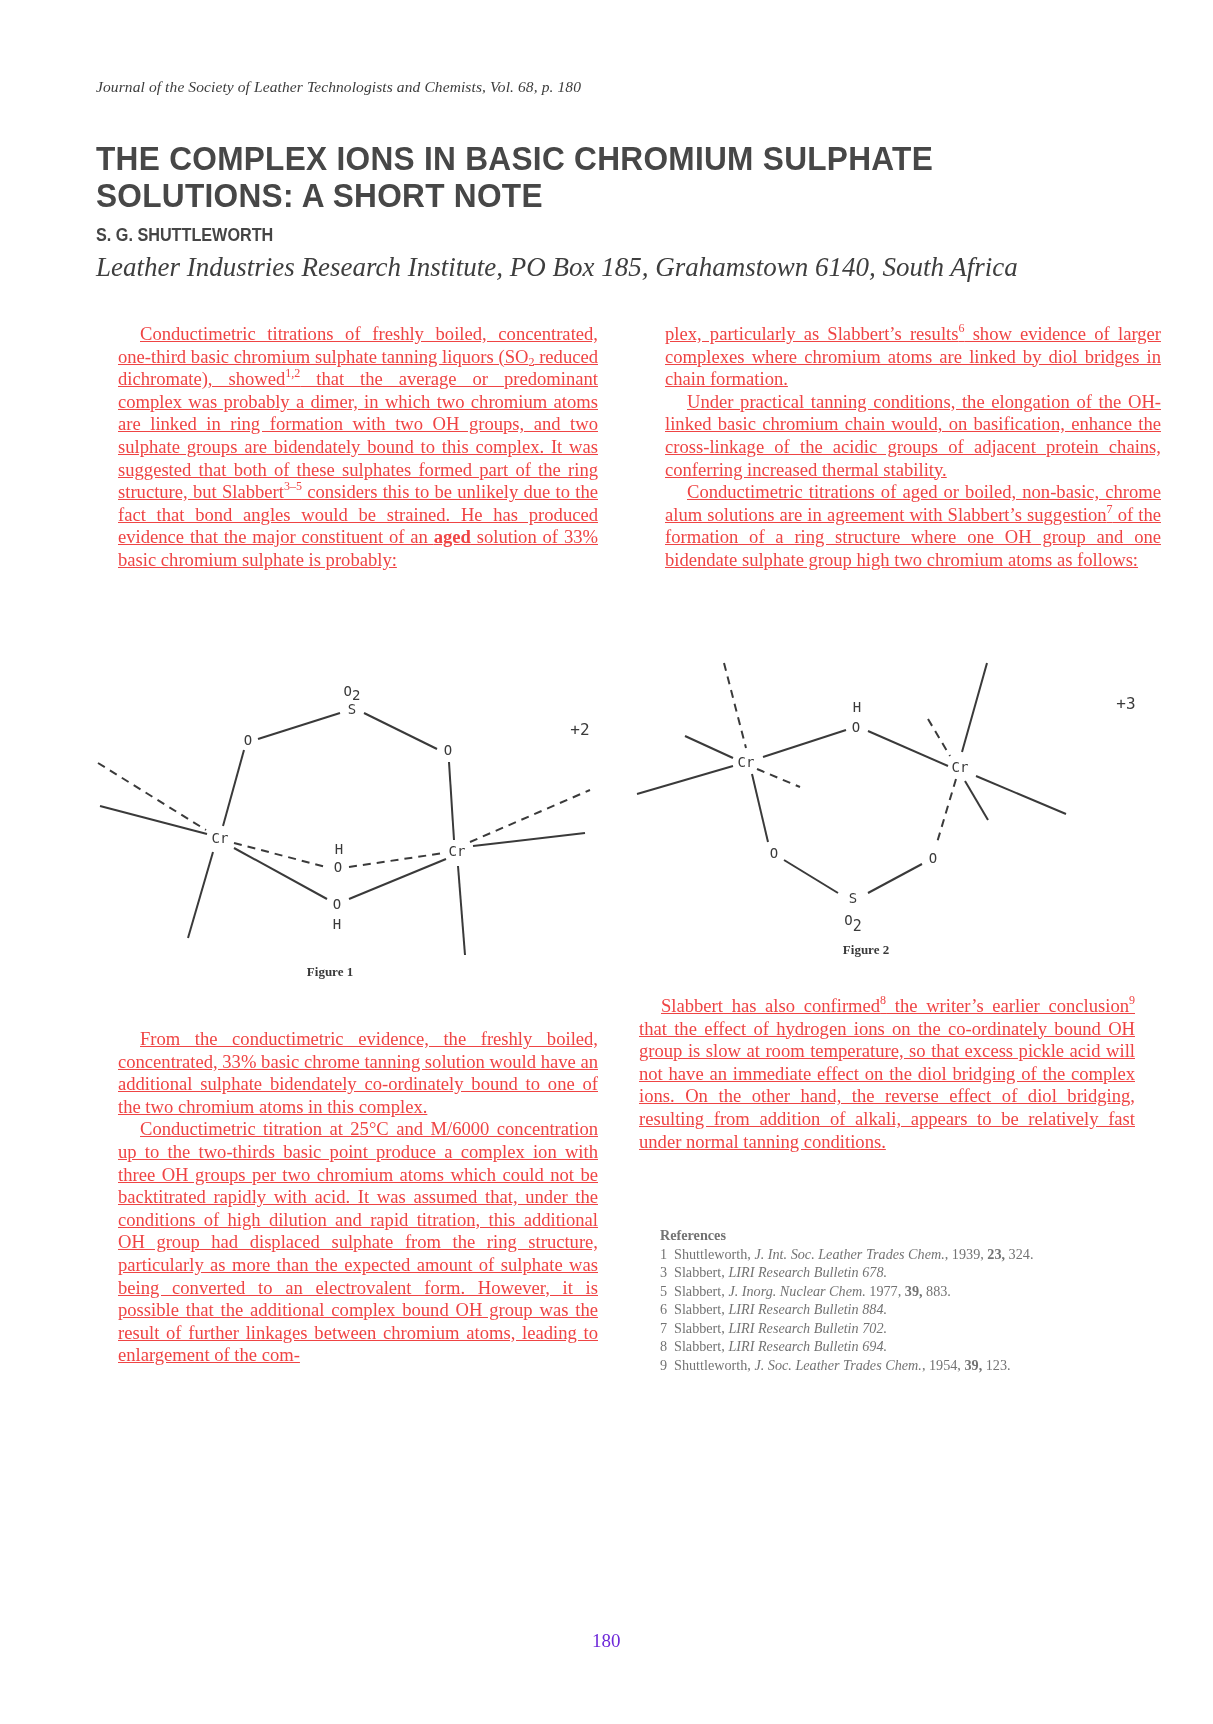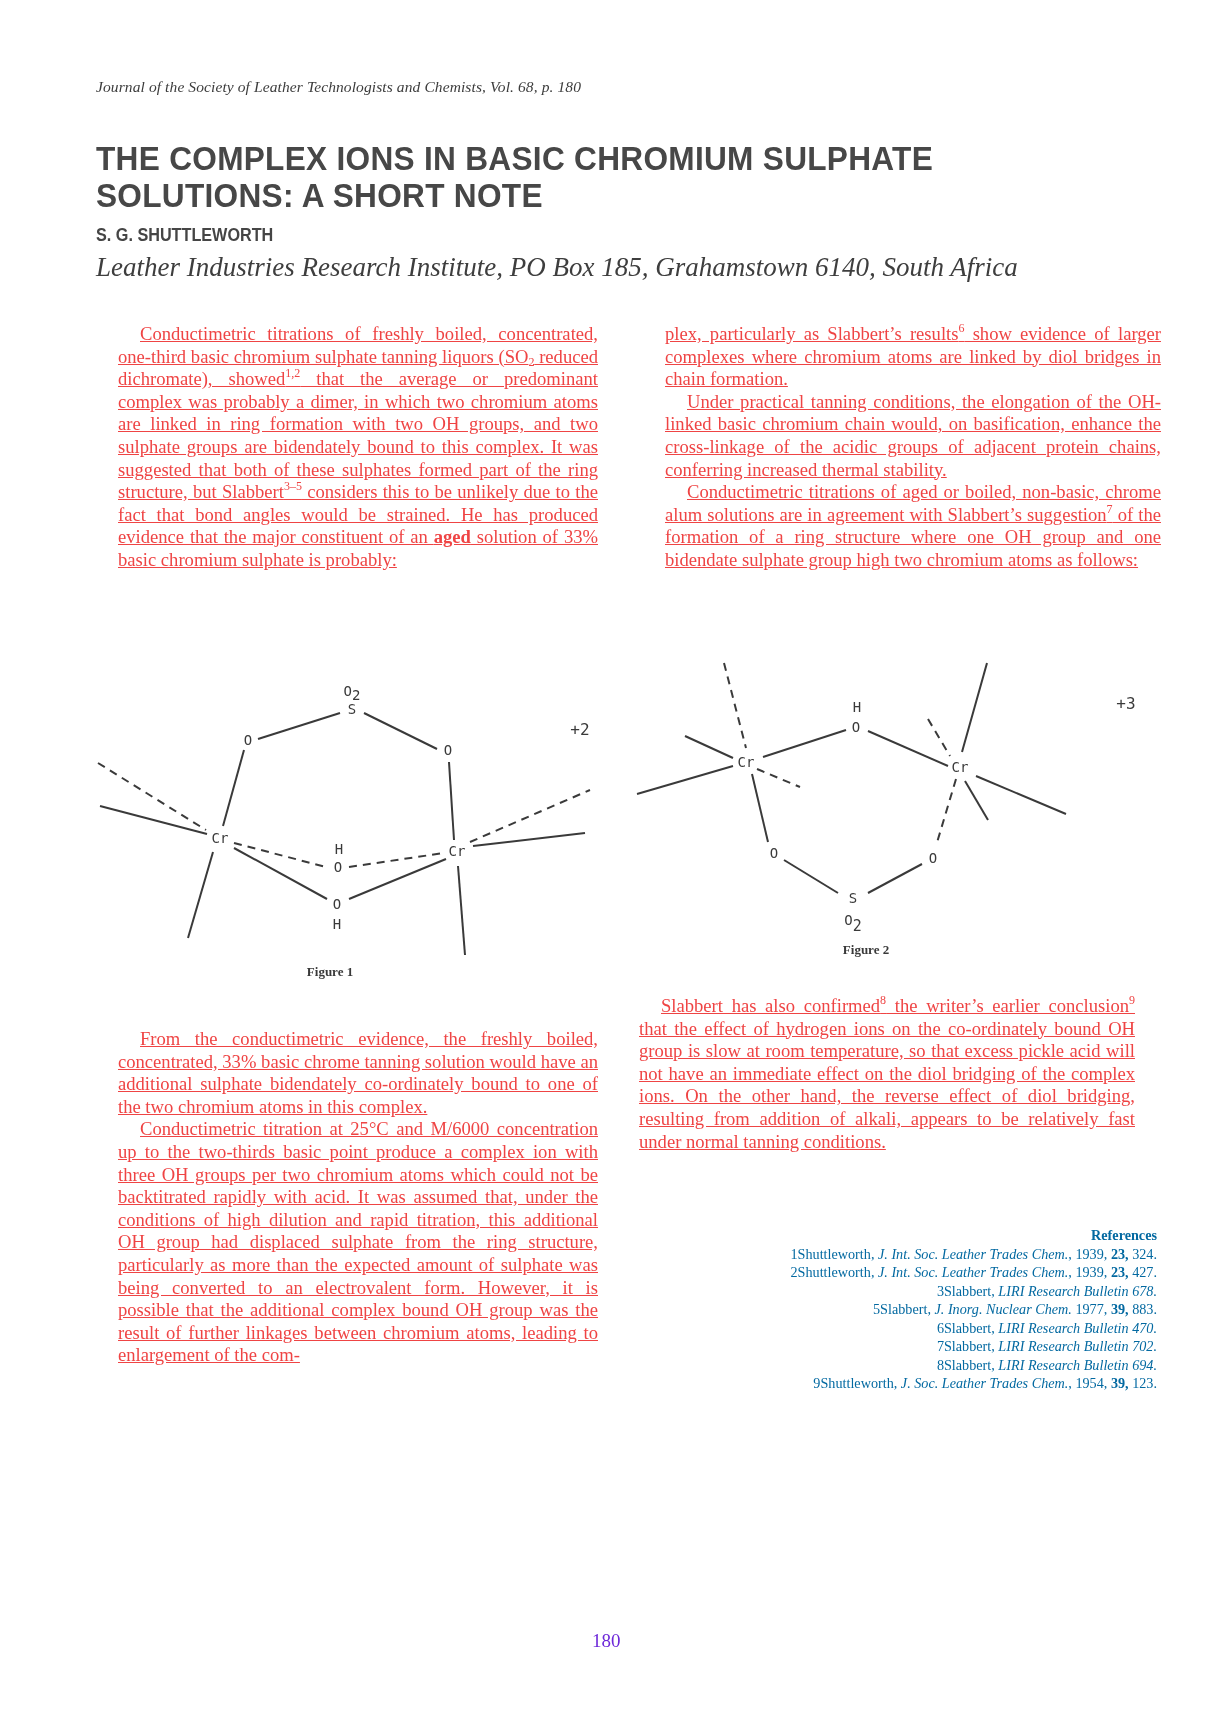--- a/index.html
+++ b/index.html
@@ -33,21 +33,21 @@
   }
   .col p { margin: 0; text-indent: 22px; }
   .col p.noindent { text-indent: 0; }
   sup { font-size: 12px; line-height: 0; vertical-align: 8px; }
   sub { font-size: 12px; line-height: 0; vertical-align: -3px; }
   .col-left-top   { left: 118px; top: 323px; width: 480px; }
   .col-right-top  { left: 639px; top: 323px; width: 496px; margin-left: 26px; }
   .col-left-bot   { left: 118px; top: 1028px; width: 480px; }
   .col-right-bot  { left: 639px; top: 995px; width: 496px; }
   .refs {
-    left: 637px; top: 1226px; width: 520px; font-size: 14.2px; line-height: 18.5px; color: #0369a1; text-align: right;
+    left: 660px; top: 1226px; width: 520px; font-size: 14.2px; line-height: 18.5px; color: #737373;
   }
   .refs .refs-heading { font-weight: bold; font-size: 14.2px; }
   .refs .ref-num { display: inline-block; width: 14px; }
   .page-number { left: 592px; top: 1630px; font-size: 19px; color: #6d28d9; }
   svg.figure { position: absolute; left: 0; top: 0; overflow: visible; }
   .fig-text { font-family: "DejaVu Sans Mono", "Liberation Mono", monospace; fill: #3a3a3a; }
   .fig-caption { font-family: "Liberation Serif", "DejaVu Serif", serif; font-weight: bold; fill: #3a3a3a; }
   .charge { font-family: "DejaVu Sans Mono", "Liberation Mono", monospace; fill: #3a3a3a; }
 </style>
 </head>
@@ -149,23 +149,22 @@
 </div>
 
 <div class="abs col col-right-bot">
   <p><span>Slabbert has also confirmed</span><sup>8</sup><span> the writer’s earlier conclusion</span><sup>9</sup><span> that the effect of hydrogen ions on the co-ordinately bound OH group is slow at room temperature, so that excess pickle acid will not have an immediate effect on the diol bridging of the complex ions. On the other hand, the reverse effect of diol bridging, resulting from addition of alkali, appears to be relatively fast under normal tanning conditions.</span></p>
 </div>
 
 <div class="abs refs">
   <div class="refs-heading">References</div>
   <div id="ref-list">
       <div><span class="ref-num">1</span><span>Shuttleworth, </span><i>J. Int. Soc. Leather Trades Chem.</i><span>, 1939, </span><b>23,</b><span> 324.</span></div>
-      <div><span class="ref-num">2</span><span>Shuttleworth, </span><i>J. Int. Soc. Leather Trades Chem.</i><span>, 1939, </span><b>23,</b><span> 427.</span></div>
       <div><span class="ref-num">3</span><span>Slabbert, </span><i>LIRI Research Bulletin 678.</i></div>
       <div><span class="ref-num">5</span><span>Slabbert, </span><i>J. Inorg. Nuclear Chem.</i><span> 1977, </span><b>39,</b><span> 883.</span></div>
-      <div><span class="ref-num">6</span><span>Slabbert, </span><i>LIRI Research Bulletin 470.</i></div>
+      <div><span class="ref-num">6</span><span>Slabbert, </span><i>LIRI Research Bulletin 884.</i></div>
       <div><span class="ref-num">7</span><span>Slabbert, </span><i>LIRI Research Bulletin 702.</i></div>
       <div><span class="ref-num">8</span><span>Slabbert, </span><i>LIRI Research Bulletin 694.</i></div>
       <div><span class="ref-num">9</span><span>Shuttleworth, </span><i>J. Soc. Leather Trades Chem.</i><span>, 1954, </span><b>39,</b><span> 123.</span></div>
     </div>
 </div>
 
 <div class="abs page-number">180</div>
 
 </body></html>

